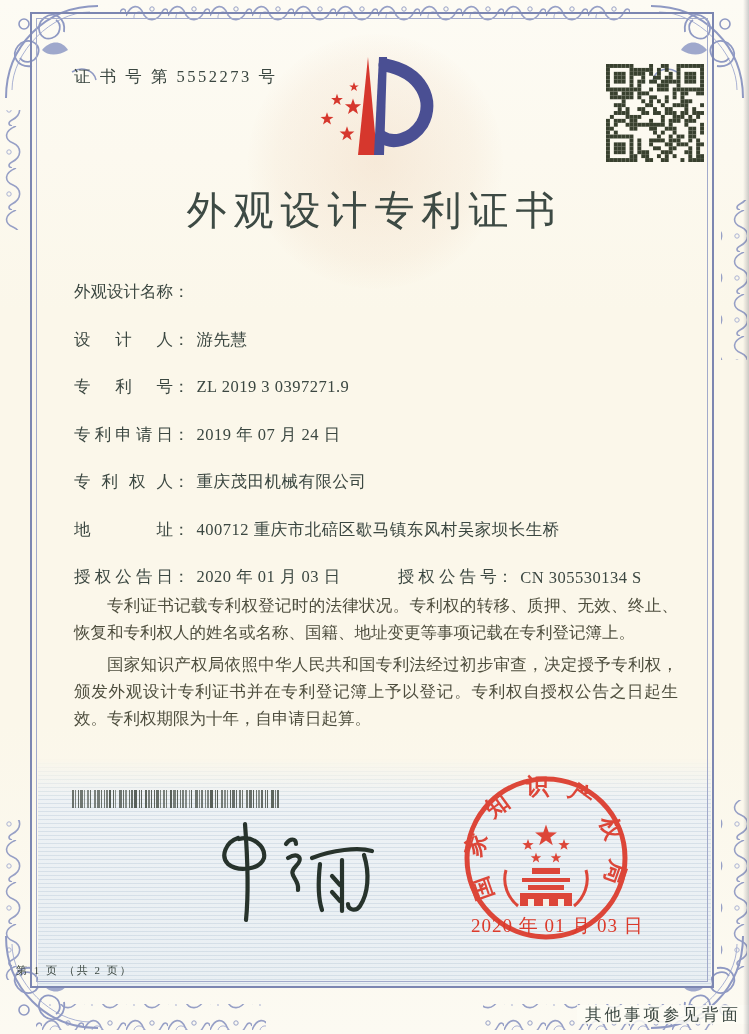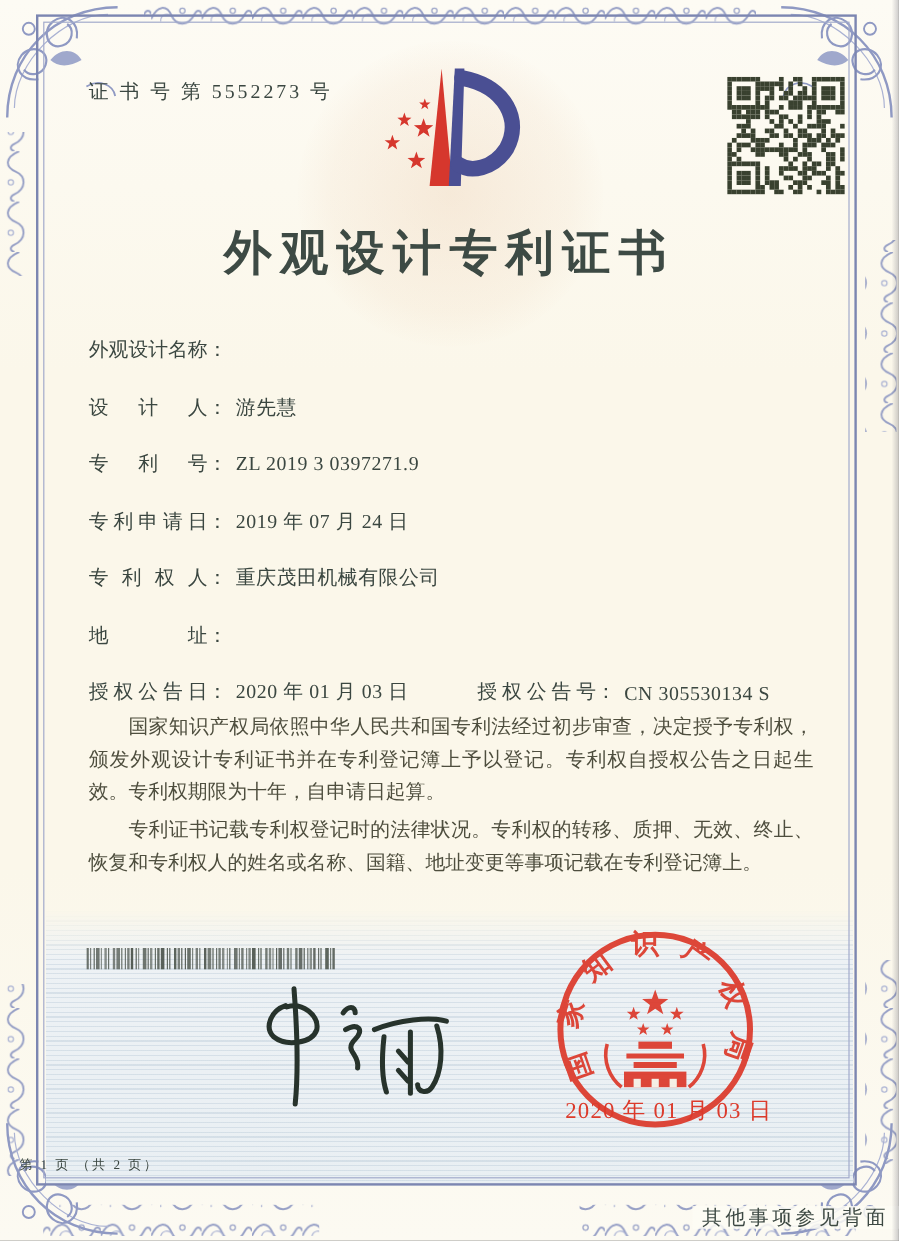--- a/index.html
+++ b/index.html
@@ -22,21 +22,21 @@
   .guilloche{position:absolute;left:38px;top:758px;width:673px;height:230px;
     background:
       repeating-linear-gradient(0deg,rgba(116,148,176,.18) 0 1px,rgba(255,255,255,0) 1px 4px),
       linear-gradient(180deg,#eef2f5,#e9eff3);
     -webkit-mask-image:linear-gradient(180deg,transparent 0,#000 42px);
     mask-image:linear-gradient(180deg,transparent 0,#000 42px);}
   .cert-no{position:absolute;left:74px;top:66px;font-size:16.5px;letter-spacing:2.5px;}
   .logo{position:absolute;left:298px;top:42px;width:152px;height:138px;}
   .qr{position:absolute;left:606px;top:64px;width:98px;height:98px;color:#39412f;}
   .title{position:absolute;left:0;top:183px;width:100%;text-align:center;
-    font-size:40px;font-weight:700;letter-spacing:7px;color:#3d4a44;}
+    font-size:40px;font-weight:400;letter-spacing:7px;color:#3d4a44;}
   .fields{position:absolute;left:74px;top:281px;width:608px;}
   .row{display:flex;align-items:baseline;font-size:16.5px;height:19px;margin-bottom:28.5px;white-space:nowrap;}
   .lbl{display:inline-block;width:99px;text-align:justify;text-align-last:justify;}
   .colon{margin-right:7px;}
   .val{letter-spacing:.5px;}
   .pair2{margin-left:57px;display:flex;align-items:flex-end;}
   .paras{position:absolute;left:74px;top:592px;width:604px;font-size:16.5px;line-height:27px;
     text-align:justify;color:#4e4e3e;}
   .paras p{margin:0;text-indent:2em;}
   .paras p + p{margin-top:5px;}
@@ -473,36 +473,37 @@
         <span class="val">2019 年 07 月 24 日</span>
     </div>
     <div class="row">
       <span class="lbl">专利权人</span>
         <span class="colon">：</span>
         <span class="val">重庆茂田机械有限公司</span>
     </div>
     <div class="row">
       <span class="lbl">地址</span>
         <span class="colon">：</span>
+        <span class="val">400712 重庆市北碚区歇马镇东风村吴家坝长生桥</span>
     </div>
     <div class="row">
       <span class="lbl">授权公告日</span>
         <span class="colon">：</span>
         <span class="val">2020 年 01 月 03 日</span>
       <span class="pair2">
         <span class="lbl">授权公告号</span>
           <span class="colon">：</span>
           <span class="val">CN 305530134 S</span>
       </span>
     </div>
   </div>
 
   <div class="paras">
+    <p>专利证书记载专利权登记时的法律状况。专利权的转移、质押、无效、终止、恢复和专利权人的姓名或名称、国籍、地址变更等事项记载在专利登记簿上。</p>
     <p>国家知识产权局依照中华人民共和国专利法经过初步审查，决定授予专利权，颁发外观设计专利证书并在专利登记簿上予以登记。专利权自授权公告之日起生效。专利权期限为十年，自申请日起算。</p>
-    <p>专利证书记载专利权登记时的法律状况。专利权的转移、质押、无效、终止、恢复和专利权人的姓名或名称、国籍、地址变更等事项记载在专利登记簿上。</p>
   </div>
 
   <svg class="barcode" viewBox="0 0 214 18" preserveAspectRatio="none">
     <g id="bc-bars" fill="currentColor">
         <rect x="0" y="0" width="2" height="18" opacity="0.81"></rect>
         <rect x="3" y="0" width="1" height="18" opacity="0.71"></rect>
         <rect x="6" y="0" width="1" height="18" opacity="0.87"></rect>
         <rect x="8" y="0" width="3" height="18" opacity="0.78"></rect>
         <rect x="12" y="0" width="1" height="18" opacity="0.62"></rect>
         <rect x="15" y="0" width="2" height="18" opacity="0.64"></rect>

